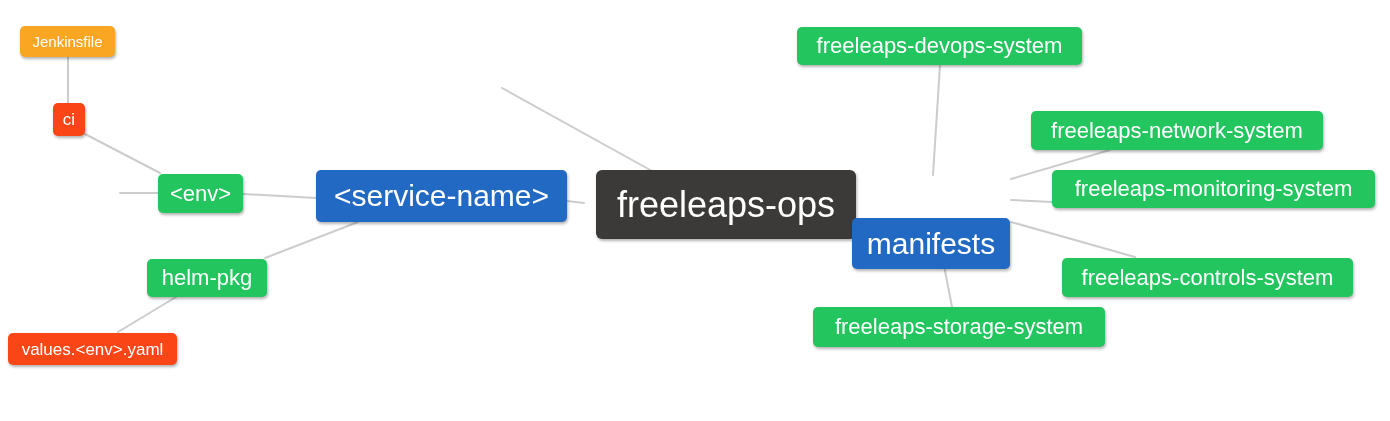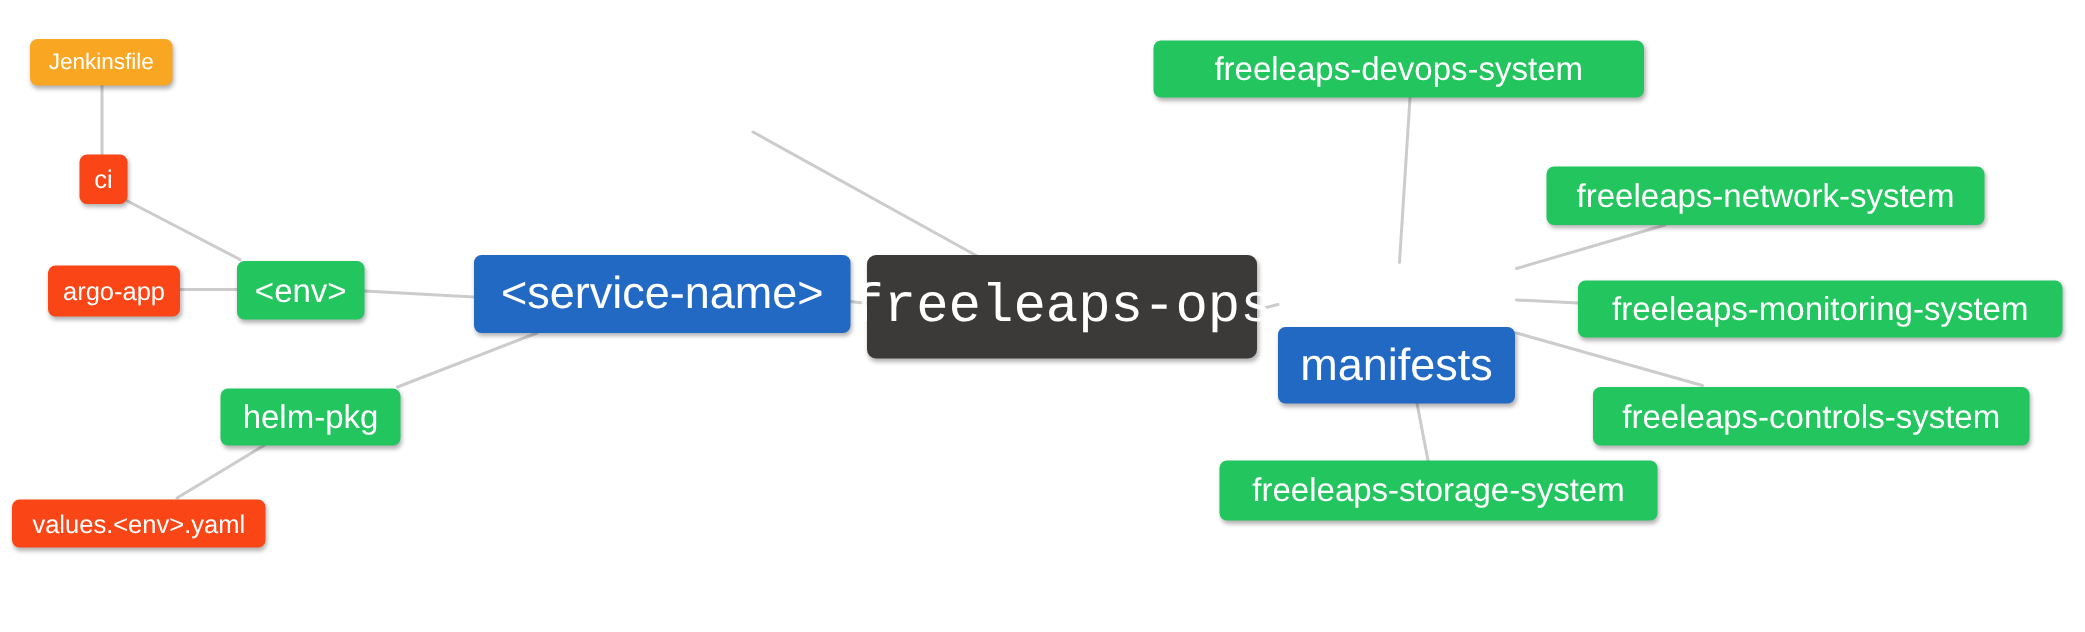--- a/index.html
+++ b/index.html
@@ -49,38 +49,37 @@
     <line x1="1011" y1="179" x2="1110" y2="150"></line>
     <line x1="1011" y1="200" x2="1052" y2="202"></line>
     <line x1="1011" y1="222" x2="1135" y2="257"></line>
     <line x1="936" y1="224" x2="952" y2="307"></line>
   </svg>
 
   <div class="node l4" style="left:20px;top:26px;width:95px;height:31px;">Jenkinsfile</div>
 
   <div class="node l3" style="left:53px;top:103px;width:32px;height:33px;">ci</div>
 
-  <div class="node l3" style="left:32px;top:177px;width:88px;height:34px;">argo-app</div>
 
   <div class="node l2" style="left:158px;top:174px;width:85px;height:39px;">&lt;env&gt;</div>
 
   <div class="node l2" style="left:147px;top:259px;width:120px;height:38px;">helm-pkg</div>
 
   <div class="node l3" style="left:8px;top:333px;width:169px;height:32px;">values.&lt;env&gt;.yaml</div>
 
 
   <div class="node l1" style="left:316px;top:170px;width:251px;height:52px;">&lt;service-name&gt;</div>
 
-  <div class="node root" style="left:578px;top:170px;width:260px;height:69px;font-family:Liberation Mono, monospace;">freeleaps-ops</div>
+  <div class="node root" style="left:596px;top:170px;width:260px;height:69px;">freeleaps-ops</div>
 
   <div class="node l1" style="left:852px;top:174px;width:158px;height:51px;margin-top:44px;">manifests</div>
 
-  <div class="node l2" style="left:769px;top:27px;width:327px;height:38px;">freeleaps-devops-system</div>
+  <div class="node l2" style="left:797px;top:27px;width:285px;height:38px;">freeleaps-devops-system</div>
 
   <div class="node l2" style="left:1031px;top:111px;width:292px;height:39px;">freeleaps-network-system</div>
 
-  <div class="node l2" style="left:1052px;top:187px;width:323px;height:38px;">freeleaps-monitoring-system</div>
+  <div class="node l2" style="left:1052px;top:170px;width:323px;height:38px;">freeleaps-monitoring-system</div>
 
   <div class="node l2" style="left:1062px;top:258px;width:291px;height:39px;">freeleaps-controls-system</div>
 
   <div class="node l2" style="left:813px;top:307px;width:292px;height:40px;">freeleaps-storage-system</div>
 
 </div>
 
 </body></html>

